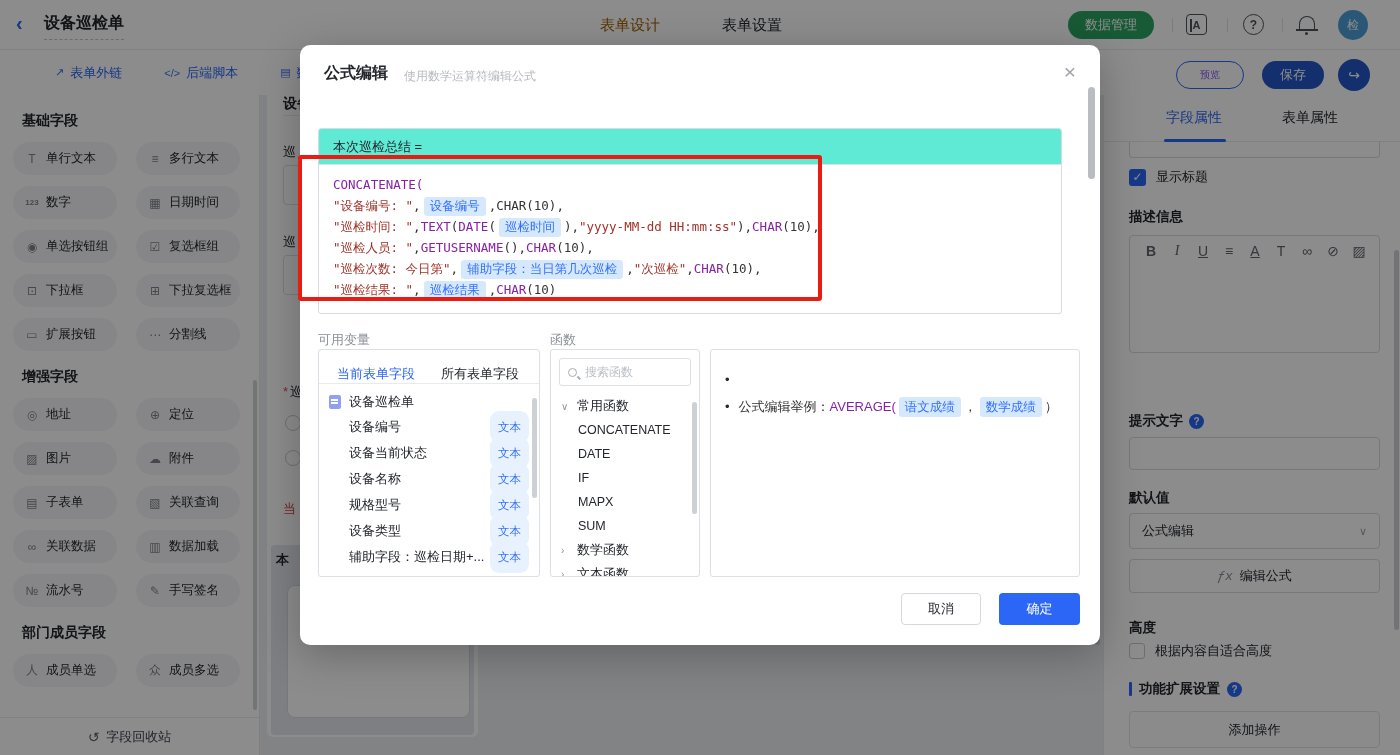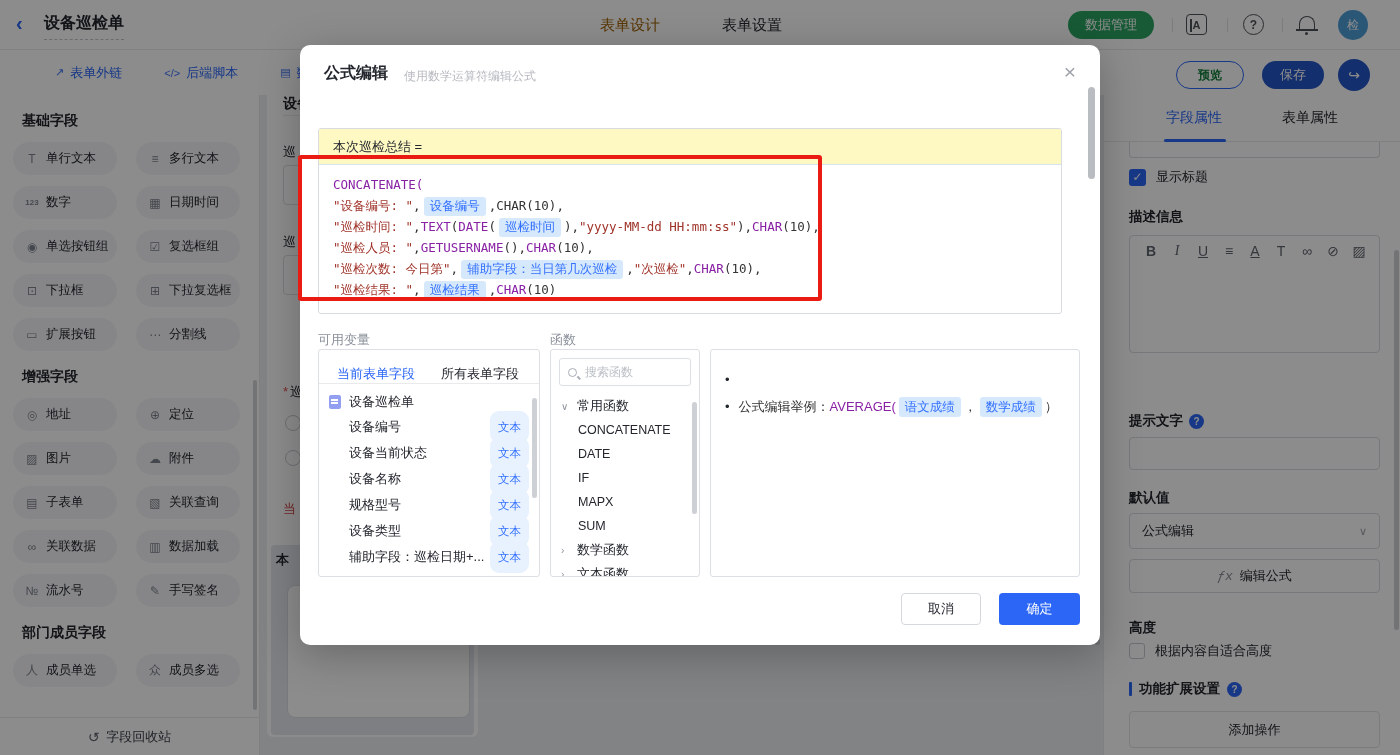--- a/index.html
+++ b/index.html
@@ -28,22 +28,22 @@
   .icon-bell::after{content:"";position:absolute;left:-4px;bottom:-2px;width:22px;height:1.6px;background:#4e5258;}
   .icon-bell::before{content:"";position:absolute;left:5px;bottom:-6px;width:3px;height:3px;border-radius:50%;background:#4e5258;}
   .avatar{position:absolute;left:1338px;top:10px;width:30px;height:30px;border-radius:50%;background:#4f9fd9;
     color:#fff;font-size:12px;display:flex;align-items:center;justify-content:center;cursor:pointer;}
 
   
   .toolbar{position:absolute;left:0;top:50px;width:1400px;height:45px;background:#fff;z-index:1;}
   .tb-links{position:absolute;left:55px;top:0;height:45px;display:flex;align-items:center;gap:42px;}
   .tb-link{display:flex;align-items:center;gap:6px;color:#2b66f6;font-size:13px;cursor:pointer;}
   .tb-ic{font-size:11px;opacity:.9;}
-  .btn-preview{position:absolute;left:1176px;top:61px;width:68px;height:28px;border:1px solid #2b66f6;color:#15803d;
-    background:#fff;border-radius:14px;font-size:12px;display:flex;align-items:center;justify-content:center;cursor:pointer;z-index:1;font-weight:bold;}
+  .btn-preview{position:absolute;left:1176px;top:61px;width:68px;height:28px;border:1px solid #2b66f6;color:#8b5cf6;
+    background:#fff;border-radius:14px;font-size:10px;display:flex;align-items:center;justify-content:center;cursor:pointer;z-index:1;}
   .btn-save{position:absolute;left:1262px;top:61px;width:62px;height:28px;background:#2456c7;color:#fff;
     border-radius:14px;font-size:13px;display:flex;align-items:center;justify-content:center;cursor:pointer;z-index:1;}
   .btn-share{position:absolute;left:1338px;top:59px;width:32px;height:32px;background:#2456c7;color:#fff;border-radius:50%;
     font-size:14px;display:flex;align-items:center;justify-content:center;cursor:pointer;z-index:1;}
 
   
   .sidebar{position:absolute;left:0;top:95px;width:260px;height:660px;background:#fff;border-right:1px solid #e9eaec;z-index:1;overflow:hidden;}
   .sec-title{margin:17px 0 0 22px;font-size:14px;font-weight:700;color:#23262d;}
   .sec-grid{display:grid;grid-template-columns:104px 104px;gap:11px 19px;margin:12px 0 6px 13px;}
   .field-btn{width:104px;height:33px;background:#f4f5f7;border-radius:17px;display:flex;align-items:center;
@@ -107,21 +107,21 @@
 
   
   .overlay{position:absolute;inset:0;background:rgba(0,0,0,0.45);z-index:40;}
   .modal{position:absolute;left:300px;top:45px;width:800px;height:600px;background:#fff;border-radius:10px;z-index:50;
     box-shadow:0 10px 40px rgba(0,0,0,.25);}
   .m-title{position:absolute;left:24px;top:18px;font-size:16px;font-weight:700;color:#23262d;}
   .m-subtitle{position:absolute;left:104px;top:23px;font-size:12px;color:#b6b9bf;}
   .m-close{position:absolute;right:24px;top:16px;font-size:21px;color:#9da1a8;cursor:pointer;line-height:1;}
 
   .editor{position:absolute;left:18px;top:83px;width:744px;height:186px;border:1px solid #d8dbe0;border-radius:3px;overflow:hidden;}
-  .editor-head{height:36px;background:#fef9c3;border-bottom:1px solid #d4e4f2;display:flex;align-items:center;
+  .editor-head{height:36px;background:#5eead4;border-bottom:1px solid #d4e4f2;display:flex;align-items:center;
     padding-left:14px;font-size:13px;color:#23262d;}
   .code{padding:9px 14px 0 14px;height:148px;overflow:hidden;font-family:"DejaVu Sans Mono","Liberation Mono",monospace;
     font-size:12.5px;color:#333;}
   .code-line{line-height:21px;white-space:nowrap;}
   .seg-fn{color:#8921a5;}
   .seg-str{color:#a0342a;}
   .seg-p{color:#333;}
   .seg-chip{display:inline-block;background:#d6e9fc;color:#3370ff;border-radius:3px;padding:0 6px;margin:0 3px;
     font-family:"Liberation Sans","DejaVu Sans",sans-serif;font-size:12.5px;line-height:19px;cursor:pointer;}
   .editor-scroll{position:absolute;right:5px;top:42px;width:7px;height:92px;background:#b9bcc0;border-radius:4px;}

